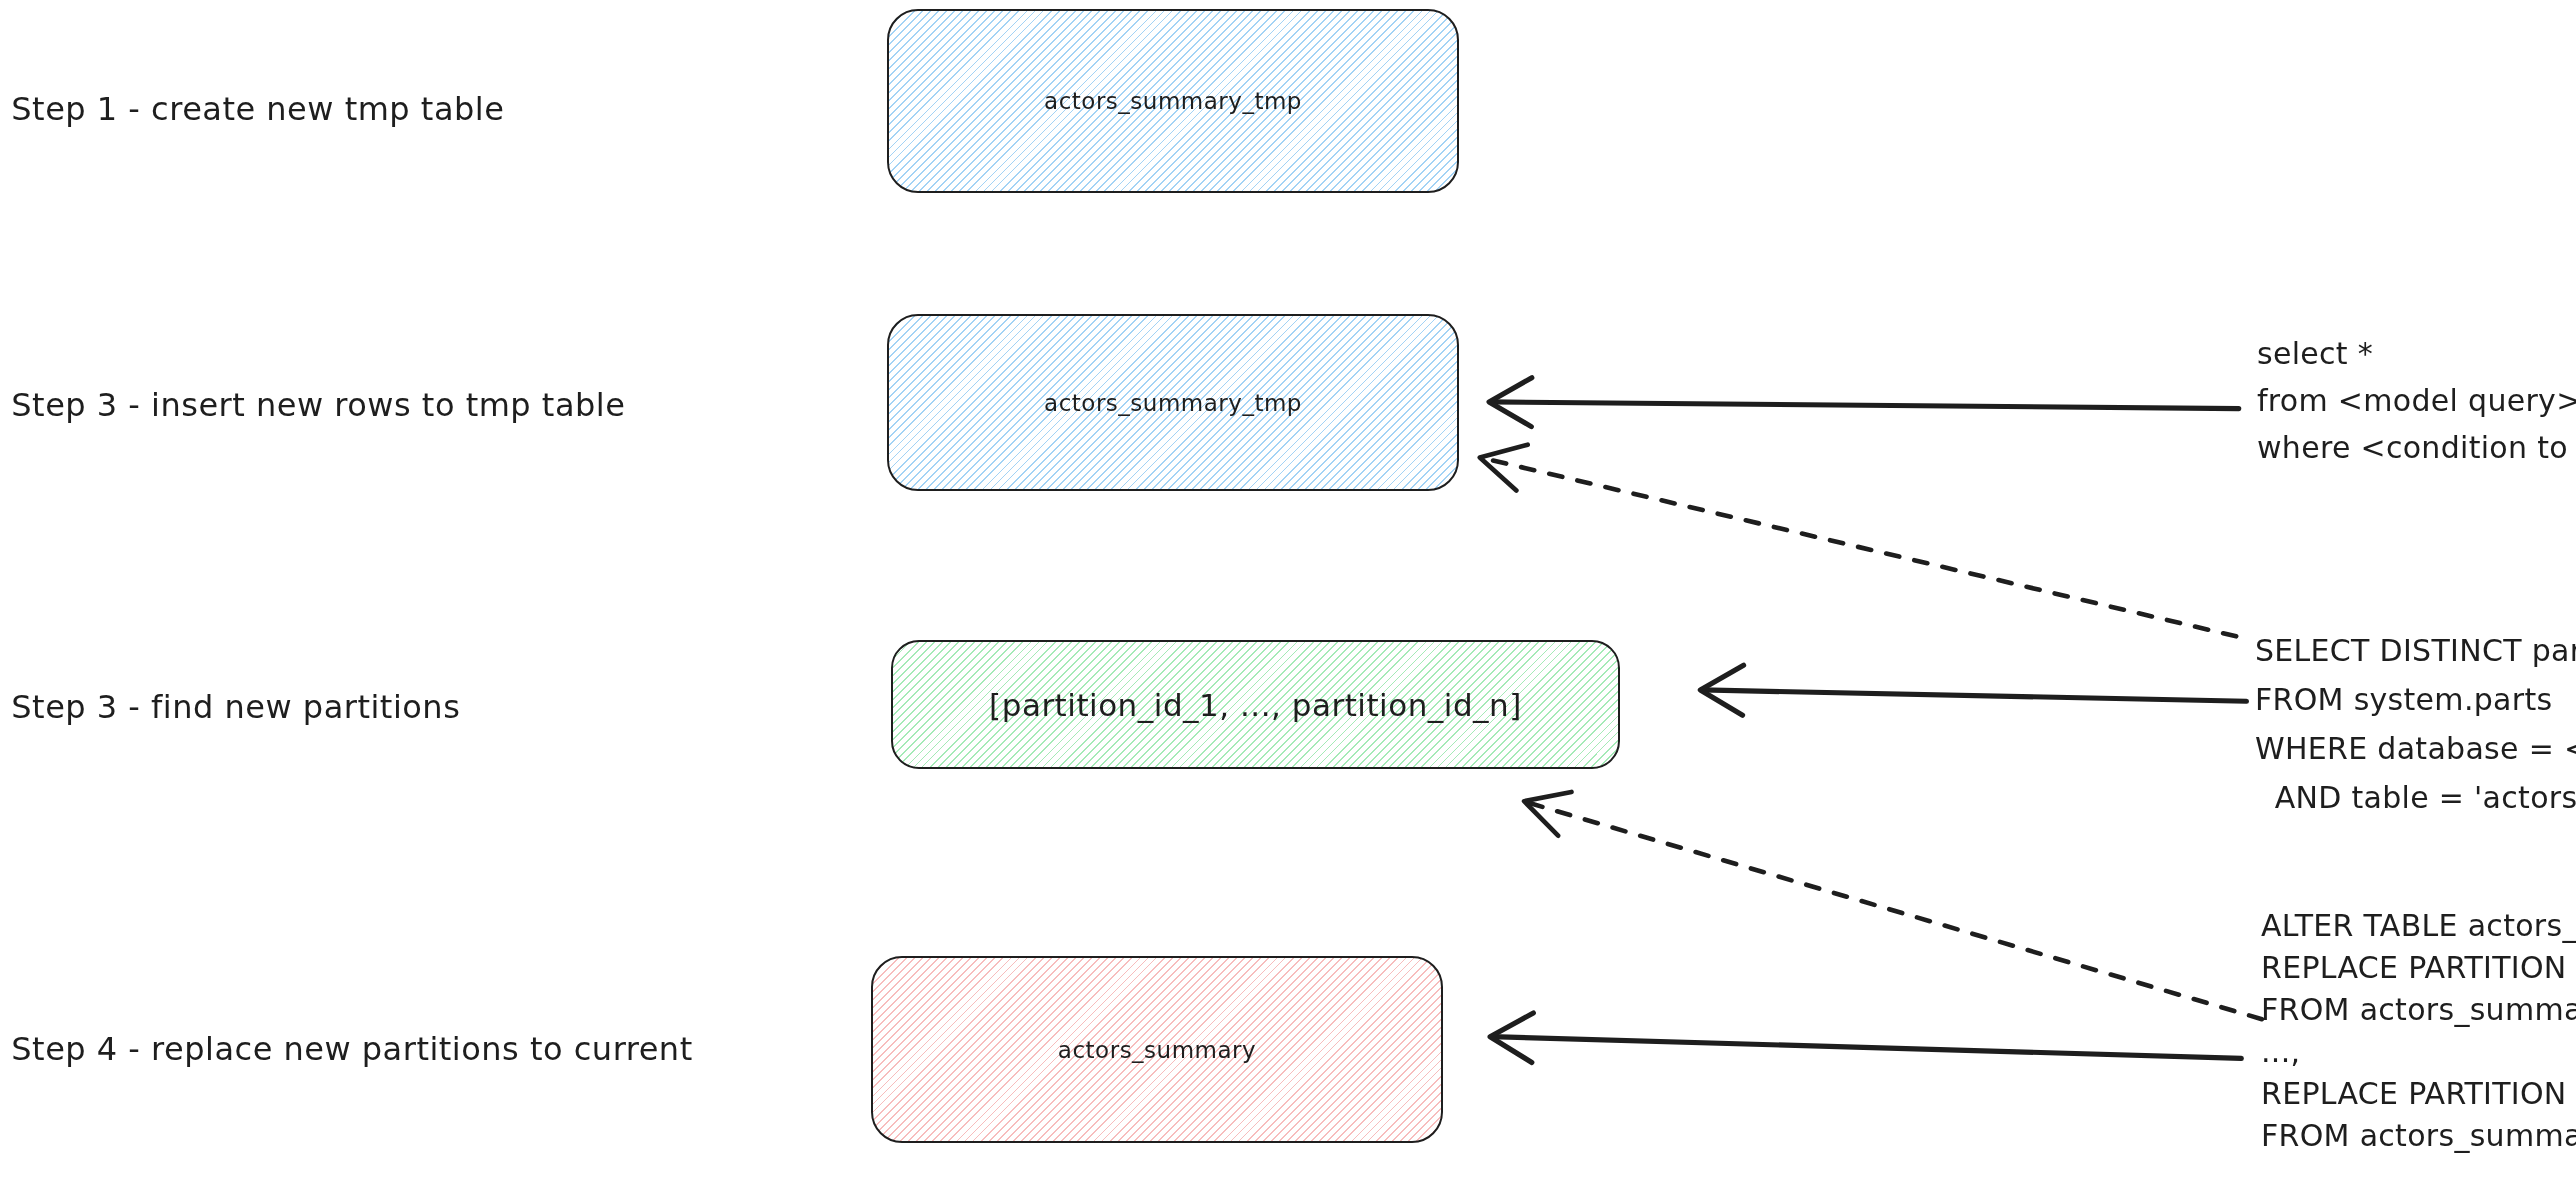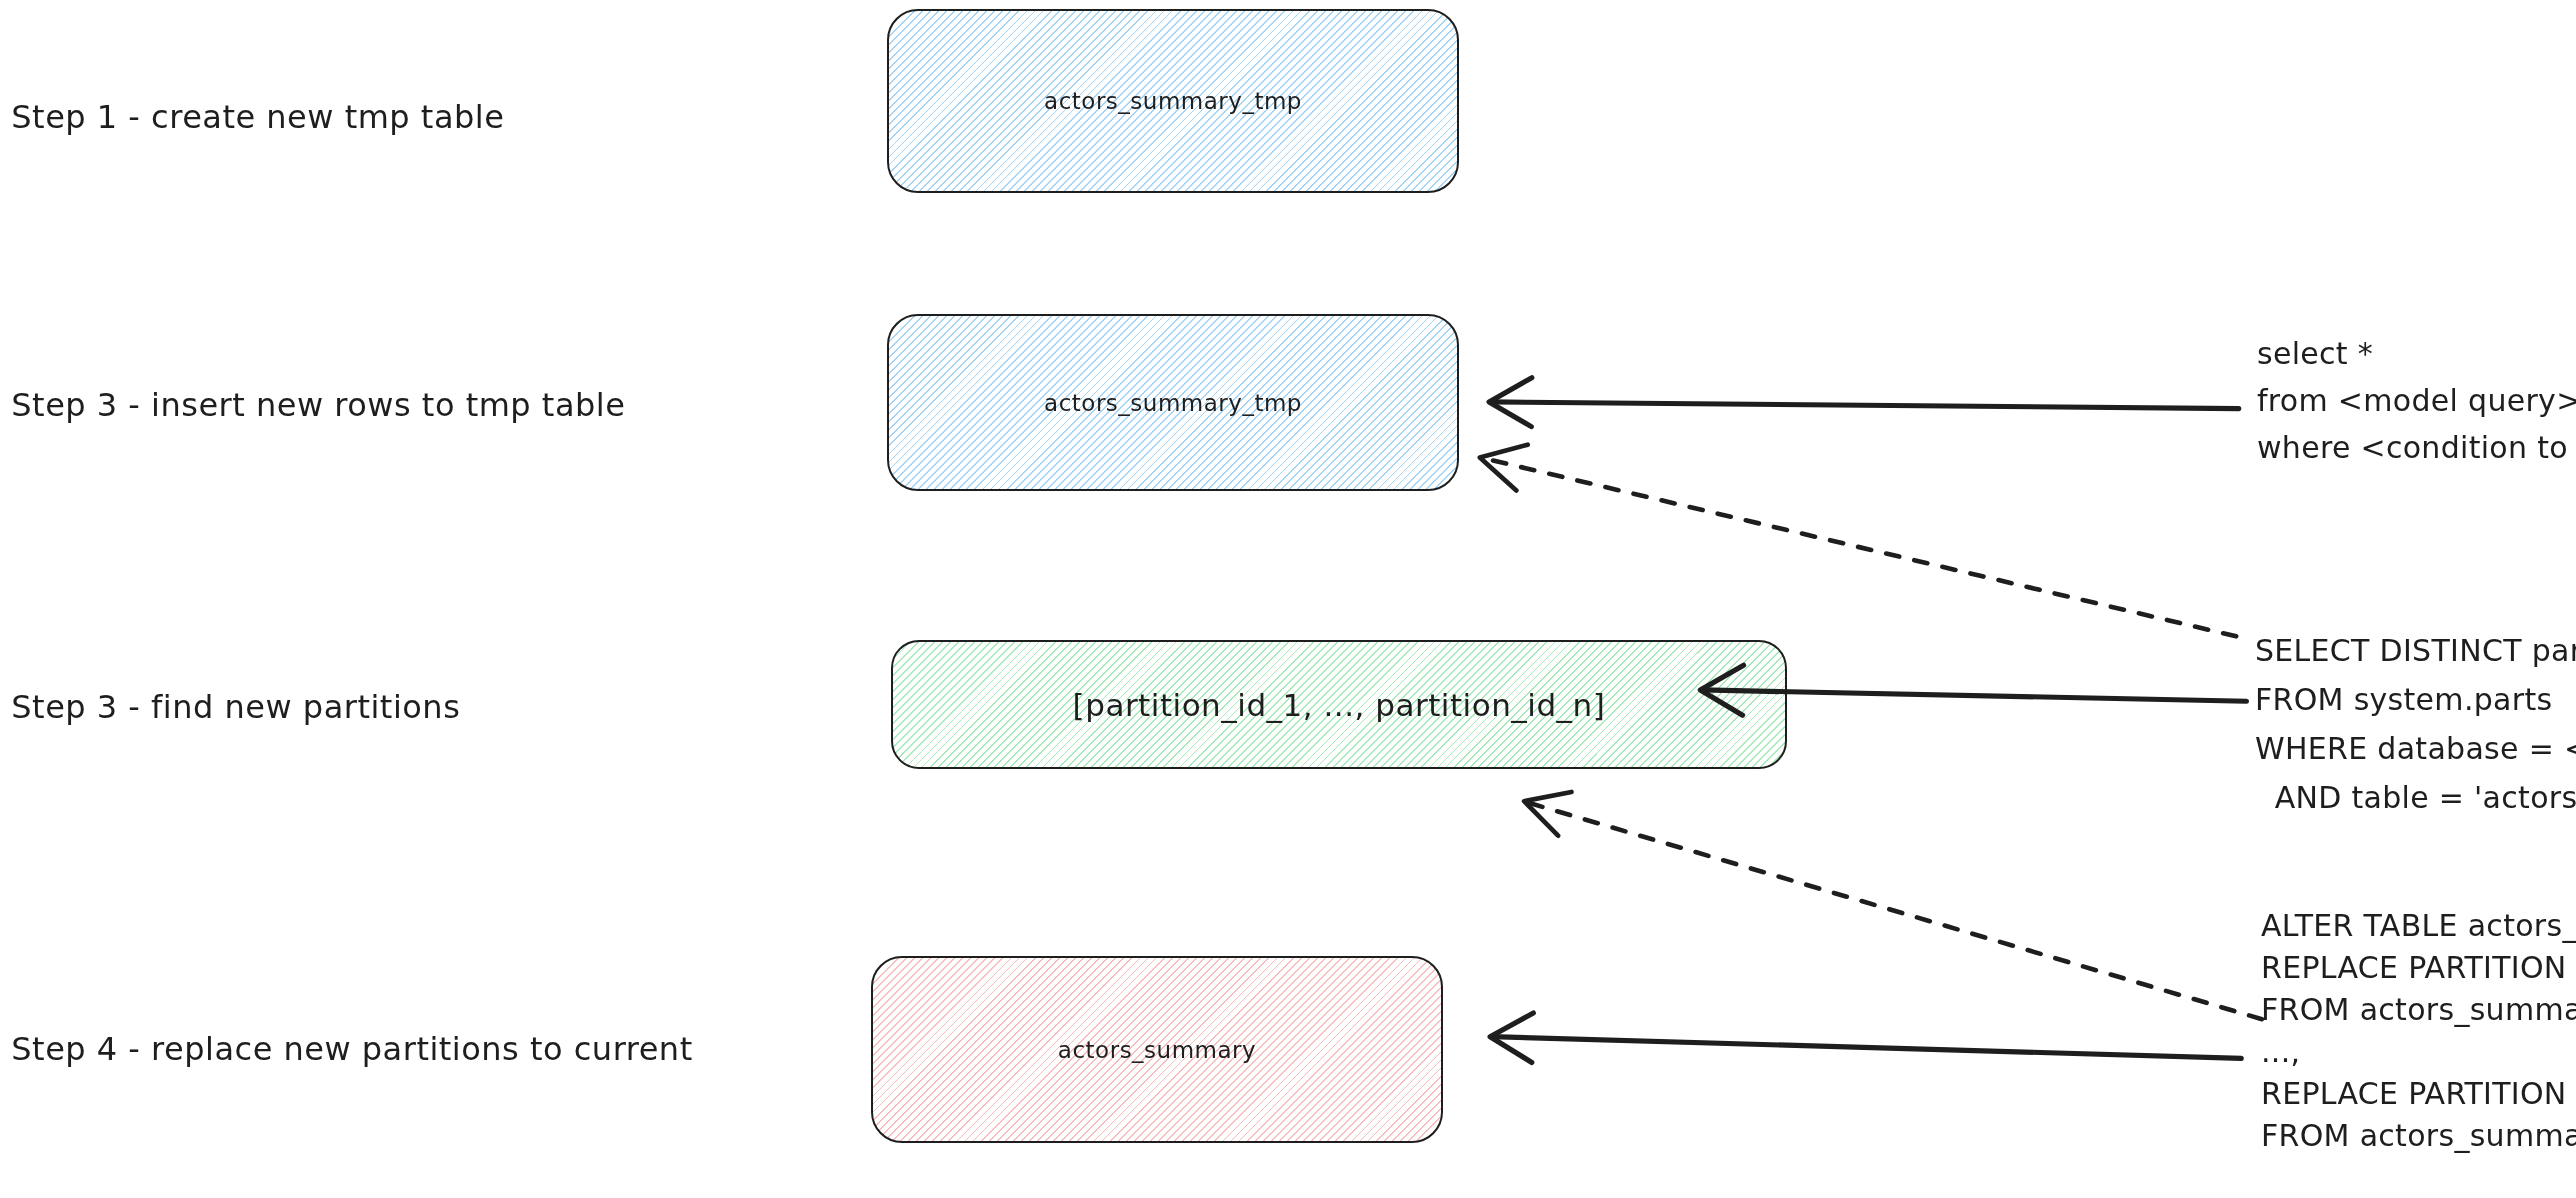--- a/index.html
+++ b/index.html
@@ -65,34 +65,34 @@
   .edge.dashed {
     stroke-width: 9;
     stroke-dasharray: 26 30;
   }
 </style>
 </head>
 <body>
 
 <div class="canvas">
 
-  <div class="step-label" style="top:98px">Step 1 - create new tmp table</div>
+  <div class="step-label" style="top:90px">Step 1 - create new tmp table</div>
   <div class="step-label" style="top:386px">Step 3 - insert new rows to tmp table</div>
   <div class="step-label" style="top:688px">Step 3 - find new partitions</div>
   <div class="step-label" style="top:1030px">Step 4 - replace new partitions to current</div>
 
   <div class="node" style="left: 887px; top: 9.3px; width: 572px; height: 184px; background-image: repeating-linear-gradient(135deg, rgb(163, 211, 245) 0px, rgb(163, 211, 245) 1.3px, transparent 1.3px, transparent 5.7px);">
     <span class="node-text">actors_summary_tmp</span>
   </div>
 
   <div class="node" style="left: 887px; top: 314px; width: 572px; height: 177px; background-image: repeating-linear-gradient(135deg, rgb(163, 211, 245) 0px, rgb(163, 211, 245) 1.3px, transparent 1.3px, transparent 5.7px);">
     <span class="node-text">actors_summary_tmp</span>
   </div>
 
-  <div class="node" style="left: 891px; top: 640px; width: 896px; height: 129px; border-radius: 28px; background-image: repeating-linear-gradient(135deg, rgb(165, 234, 183) 0px, rgb(165, 234, 183) 1.3px, transparent 1.3px, transparent 5.7px);">
+  <div class="node" style="left: 891px; top: 640px; width: 729px; height: 129px; border-radius: 28px; background-image: repeating-linear-gradient(135deg, rgb(165, 234, 183) 0px, rgb(165, 234, 183) 1.3px, transparent 1.3px, transparent 5.7px);">
     <span class="node-text node-small-text">[partition_id_1, ..., partition_id_n]</span>
   </div>
 
   <div class="node" style="left: 871px; top: 956px; width: 572px; height: 187px; background-image: repeating-linear-gradient(135deg, rgb(247, 189, 189) 0px, rgb(247, 189, 189) 1.3px, transparent 1.3px, transparent 5.7px);">
     <span class="node-text">actors_summary</span>
   </div>
 
   <div class="code-block" style="left:2257px; top:330px;">select *
 from &lt;model query&gt;
 where &lt;condition to identify new&gt;</div>

